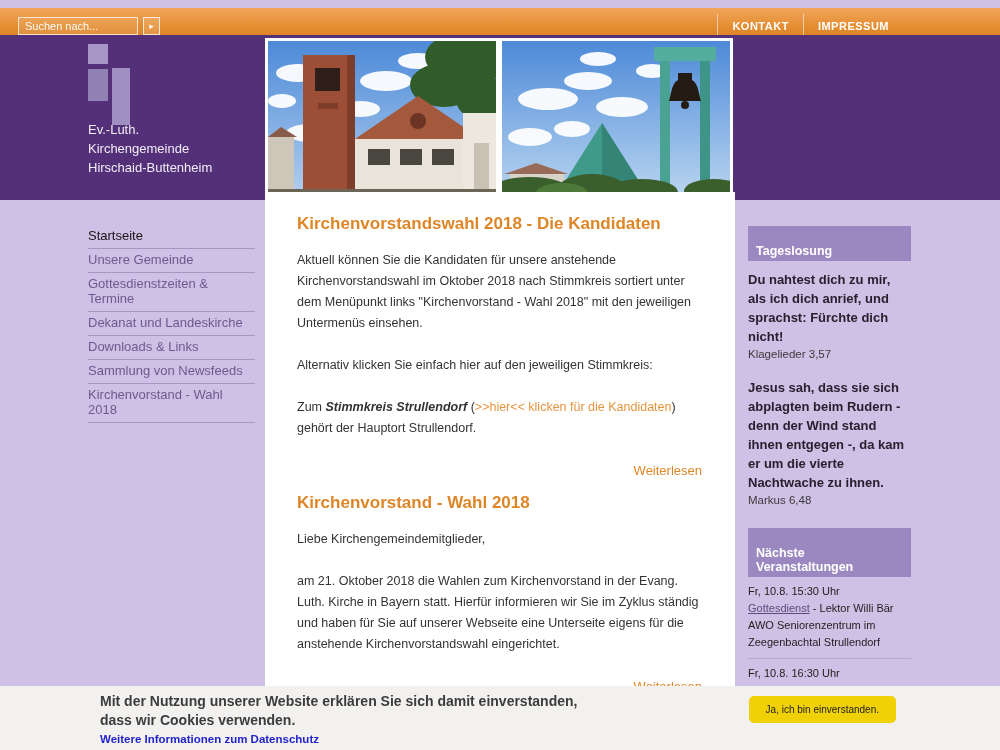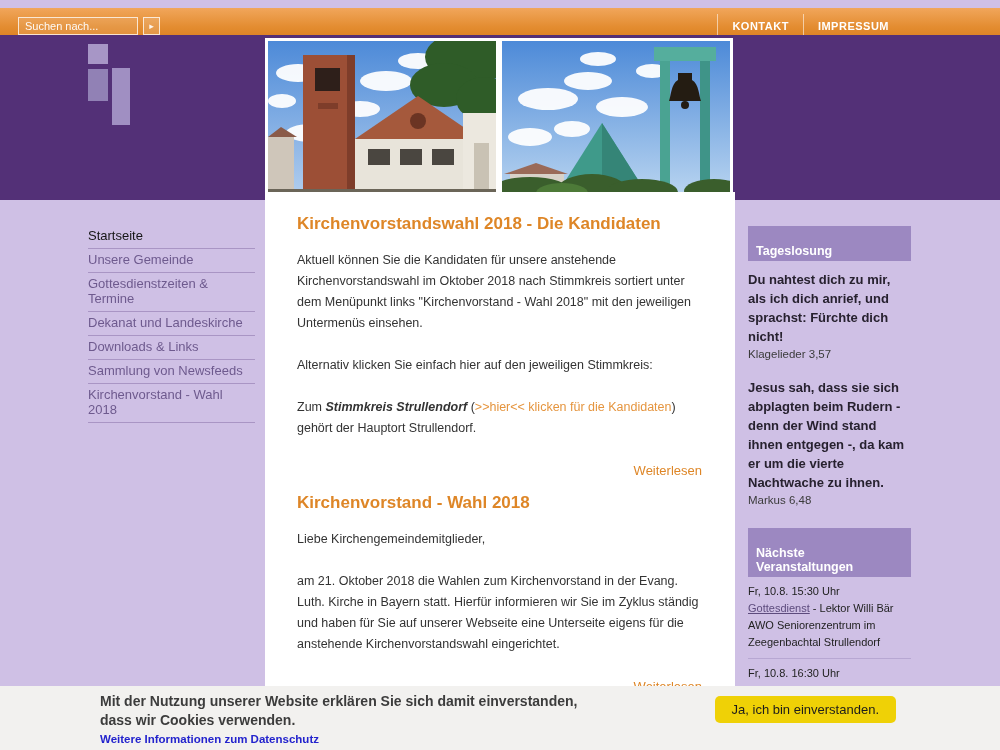--- a/index.html
+++ b/index.html
@@ -112,21 +112,21 @@
     font-size:14px; font-weight:bold; color:#3c3c3c; line-height:19px;
   }
   .cookie-link {
     position:absolute; left:100px; top:47px;
     font-size:11.5px; font-weight:bold; color:#2323cd;
     text-decoration:none; cursor:pointer;
   }
   .cookie-accept {
     position:absolute; right:104px; top:10px; height:27px;
     background:#efd106; border:none; border-radius:5px;
-    padding:4px 17px; font-size:13px; color:#1c1c1c;
+    padding:4px 17px; font-size:10px; color:#1c1c1c;
     font-family:inherit; cursor:pointer;
   }
 </style>
 </head>
 <body>
 
 <div class="page">
 
   <div class="topbar">
     <div class="searchwrap">
@@ -141,20 +141,25 @@
       <div class="tb-sep"></div>
       <a class="tb-link">IMPRESSUM</a>
     </div>
   </div>
 
   <div class="header">
     <div class="logo">
       <div class="sq1"></div>
         <div class="sq2"></div>
         <div class="sq3"></div>
+    </div>
+    <div class="site-title">
+      <div>Ev.-Luth.</div>
+      <div>Kirchengemeinde</div>
+      <div>Hirschaid-Buttenheim</div>
     </div>
     <div class="photos">
       <div class="photo">
         <svg viewBox="0 0 228 153" preserveAspectRatio="none">
           <defs>
             <linearGradient id="skyL" x1="0" y1="0" x2="0" y2="1">
               <stop offset="0" stop-color="#4d8ad8"></stop>
                 <stop offset="1" stop-color="#b0cdee"></stop>
             </linearGradient>
           </defs>

